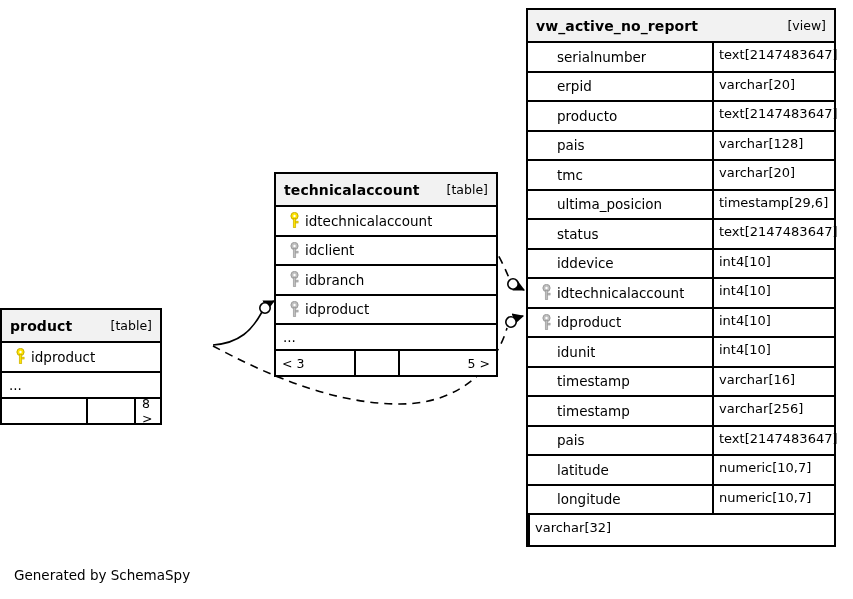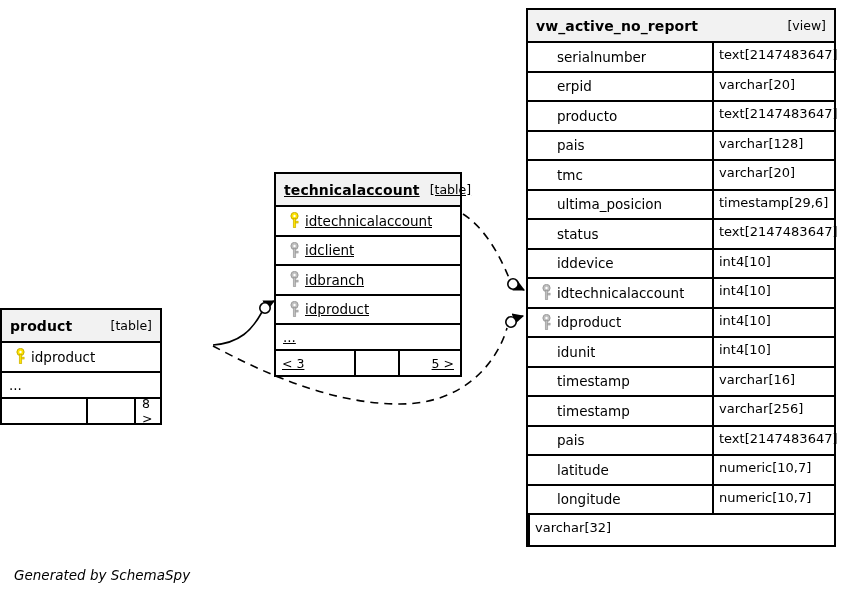--- a/index.html
+++ b/index.html
@@ -120,28 +120,27 @@
   .fcell.right{justify-content:flex-end;}
 
   
   .credit{
     position:absolute;
     left:14px;top:567px;
     font-size:13.5px;
     color:#000;
     white-space:nowrap;
     z-index:6;
-    font-style:italic;
   }
 
   
   #ent-view{left:526px;top:8px;width:310px;}
   #ent-view .cell-type{flex-basis:122px;width:122px;}
 
-  #ent-technicalaccount{left:274px;top:172px;width:188px;text-decoration:underline;}
+  #ent-technicalaccount{left:274px;top:172px;width:224px;}
   #ent-product{left:0;top:308px;width:162px;}
 </style>
 </head>
 <body>
 
 <div id="canvas">
 
   <svg id="edges" viewBox="0 0 853 599" xmlns="http://www.w3.org/2000/svg">
     <defs>
       <marker id="arrow" viewBox="0 0 10 10" refX="9" refY="5" markerWidth="7" markerHeight="7" orient="auto-start-reverse">

